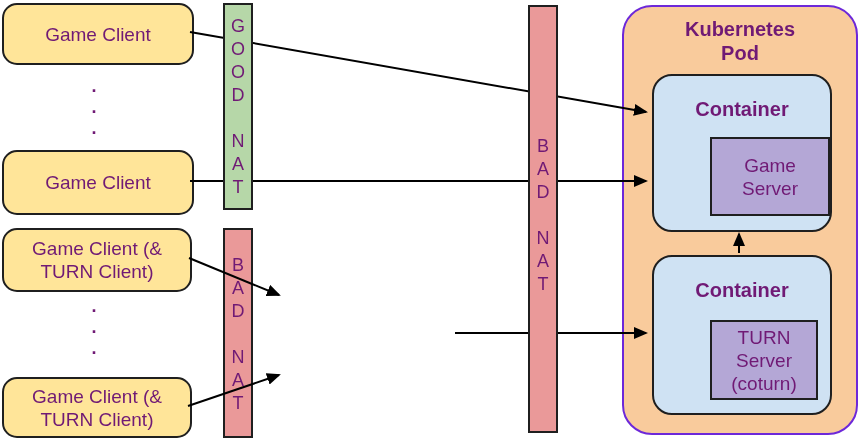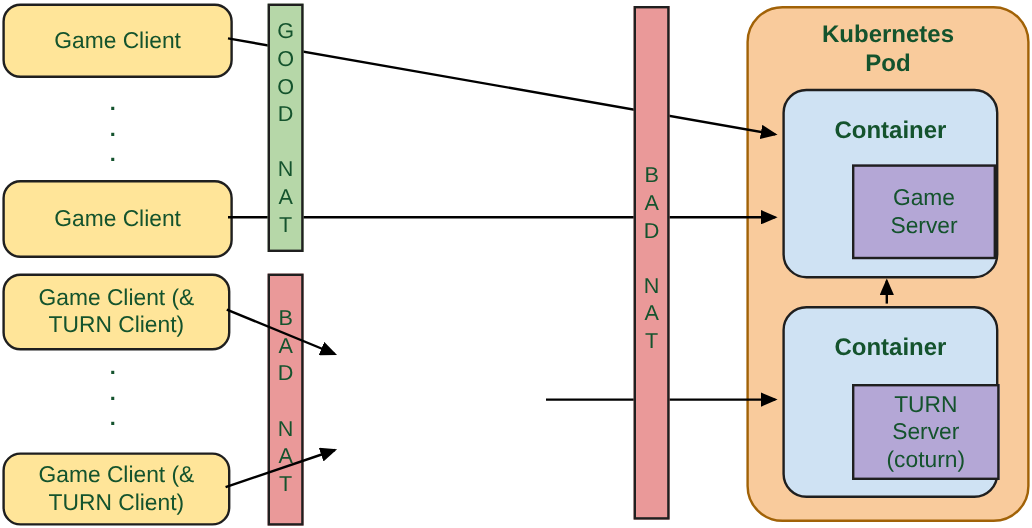--- a/index.html
+++ b/index.html
@@ -1,18 +1,18 @@
 <!DOCTYPE html>
 <html><head>
 <meta charset="utf-8">
 <style>
   html,body{margin:0;padding:0;background:#fff;}
   #canvas{
     position:relative;width:860px;height:440px;background:#ffffff;
-    font-family:"Liberation Sans",sans-serif;color:#14532d;overflow:hidden;
+    font-family:"Liberation Sans",sans-serif;color:#701a75;overflow:hidden;
   }
   .abs{position:absolute;}
   
   .client{
     background:#ffe599;border:2px solid #1f1f1f;border-radius:15px;
     display:flex;align-items:center;justify-content:center;text-align:center;
     font-size:19px;line-height:23px;z-index:1;white-space:pre-line;
   }
   
   .dots{
@@ -26,21 +26,21 @@
     box-sizing:border-box;
   }
   .nat.good{background:#b6d7a8;}
   .nat.bad{background:#ea9999;}
   
   .annotation{
     font-size:17px;line-height:23px;white-space:pre-line;z-index:1;
   }
   
   .pod{
-    background:#f9cb9c;border:2px solid #a16207;border-radius:30px;
+    background:#f9cb9c;border:2px solid #6d28d9;border-radius:30px;
     z-index:1;box-sizing:border-box;
   }
   .pod-title{
     position:absolute;left:0;right:0;top:10px;text-align:center;
     font-weight:bold;font-size:20px;line-height:24px;white-space:pre-line;
   }
   .containerbox{
     position:absolute;background:#cfe2f3;border:2px solid #1f1f1f;border-radius:20px;
     box-sizing:border-box;
   }
@@ -111,21 +111,21 @@
 Pod</div>
 
     <div class="containerbox" style="left:28px;top:67px;width:180px;height:158px;">
       <div class="container-title">Container</div>
       <div class="server" style="left:56px;top:61px;width:120px;height:79px;">Game
 Server</div>
     </div>
 
     <div class="containerbox" style="left:28px;top:248px;width:180px;height:160px;">
       <div class="container-title">Container</div>
-      <div class="server" style="left:56px;top:63px;width:123px;height:80px;">TURN
+      <div class="server" style="left:56px;top:63px;width:108px;height:80px;">TURN
 Server
 (coturn)</div>
     </div>
   </div>
 
   <svg id="svg-under" class="arrows" width="860" height="440">
     <defs>
       <marker id="ah1" markerWidth="7" markerHeight="6" refX="6" refY="3" orient="auto" markerUnits="strokeWidth">
         <path d="M0,0 L7,3 L0,6 z" fill="#000"></path>
       </marker>

